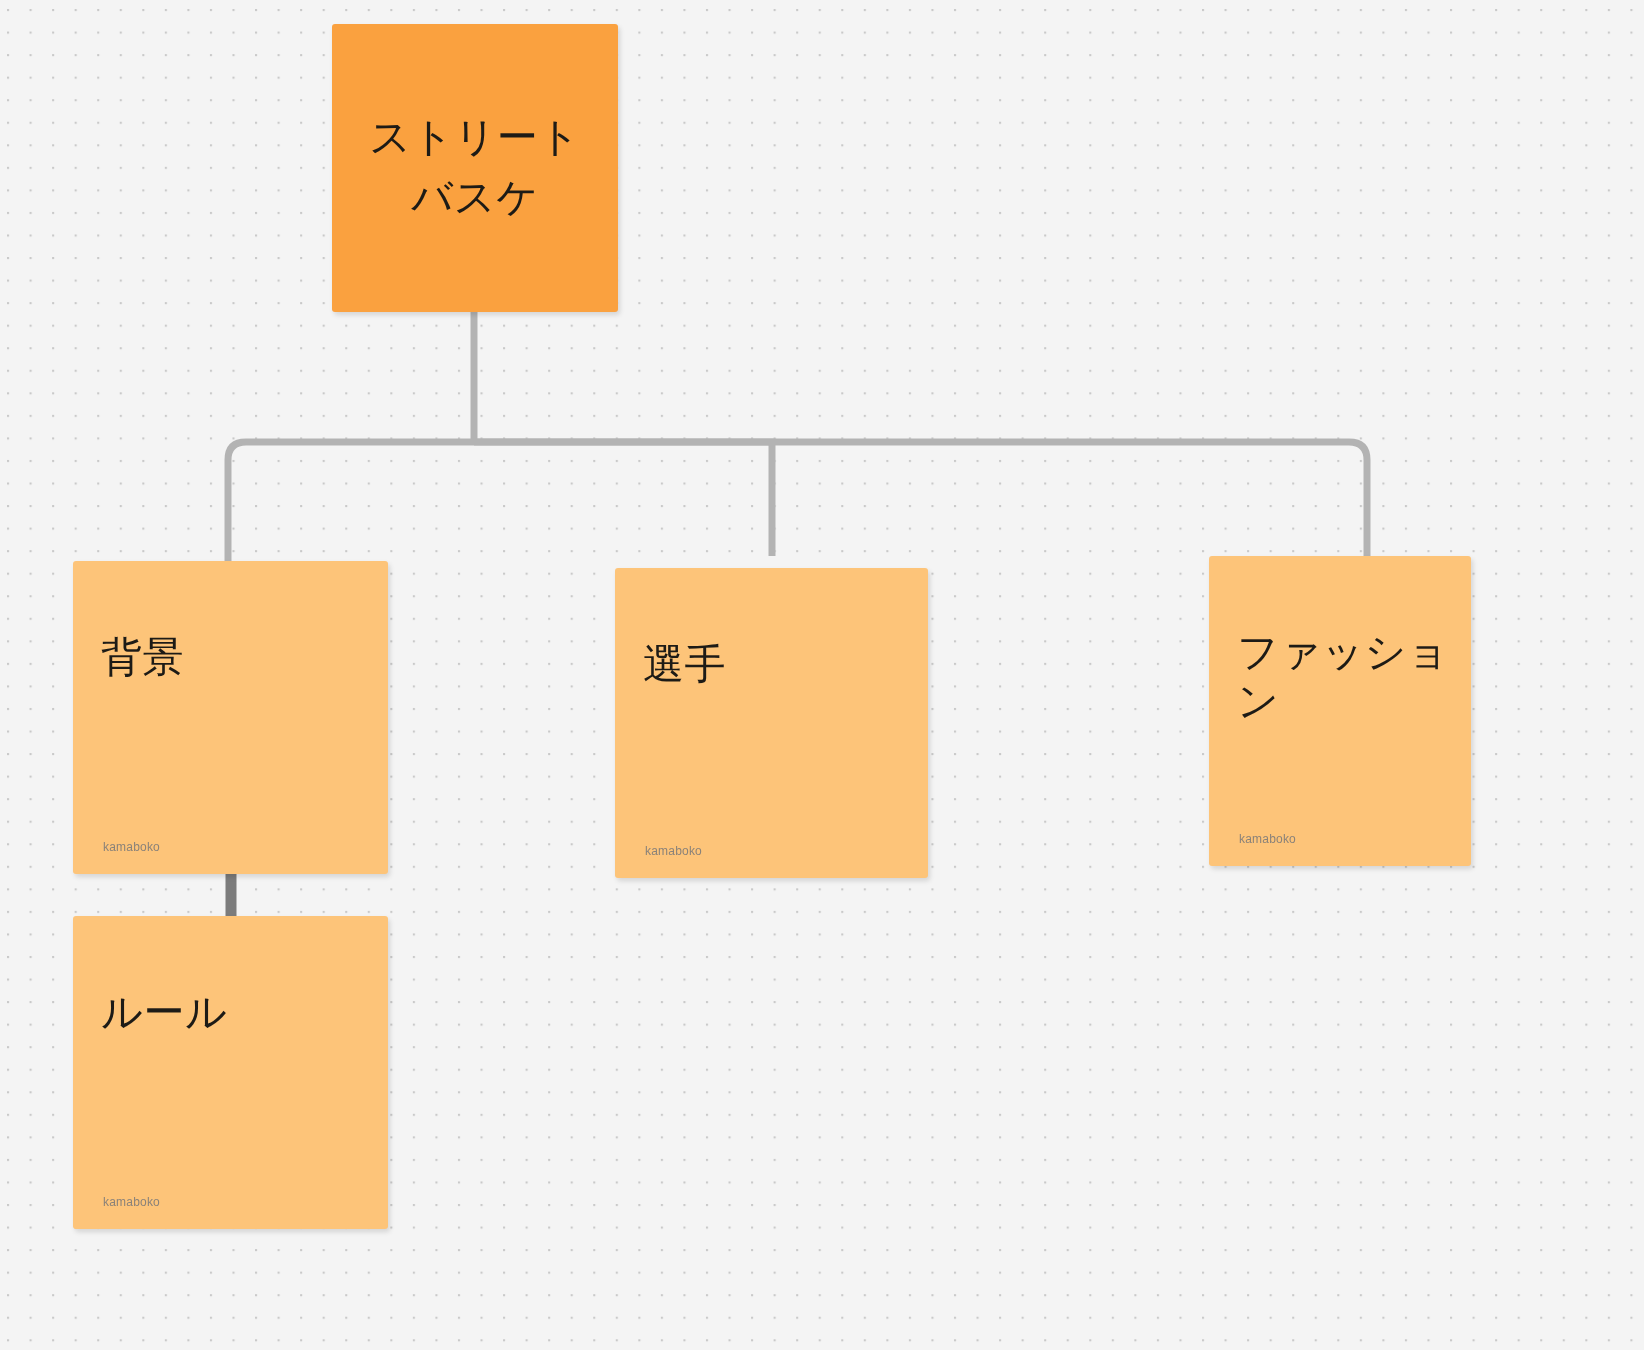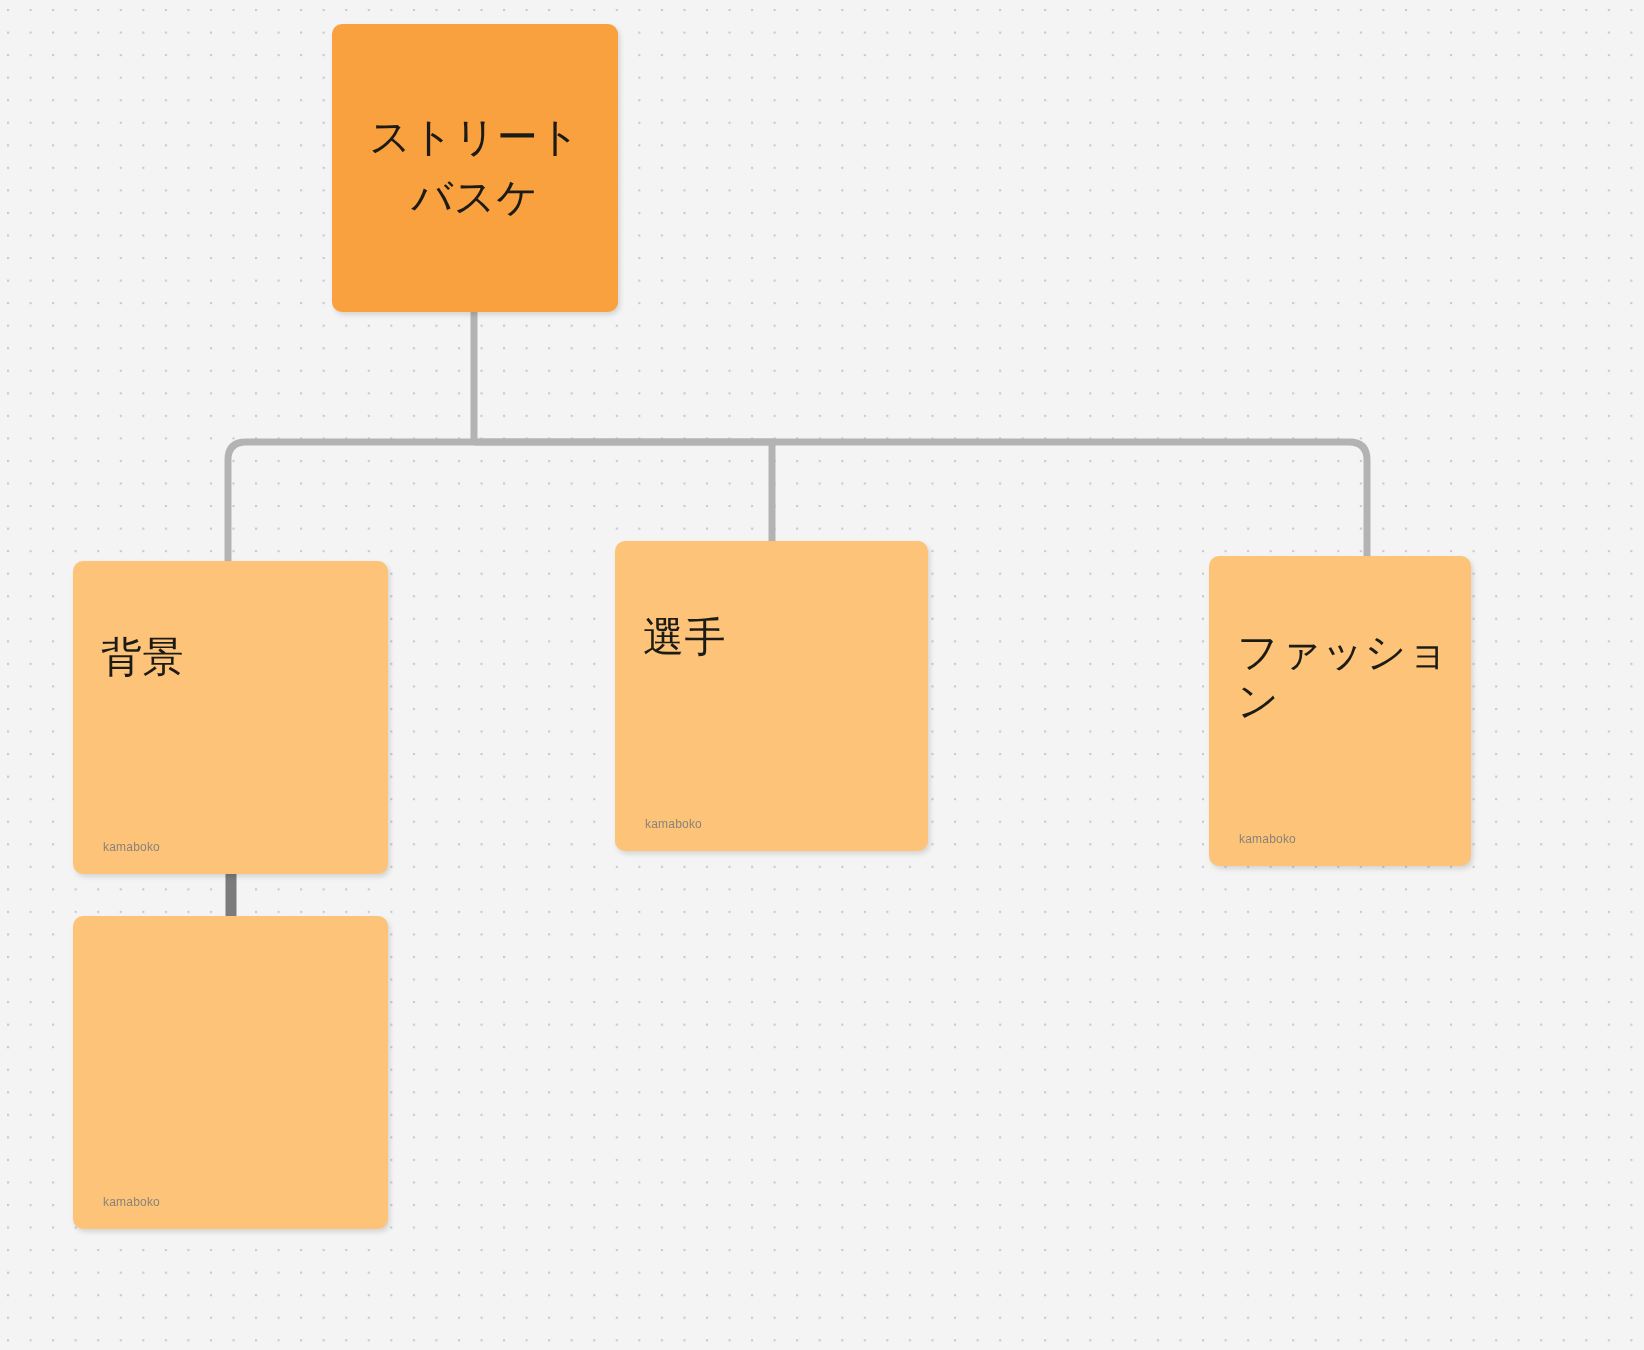--- a/index.html
+++ b/index.html
@@ -31,21 +31,21 @@
     left: 0;
     top: 0;
     width: 1644px;
     height: 1350px;
     pointer-events: none;
   }
 
   .node {
     position: absolute;
     box-sizing: border-box;
-    border-radius: 10px;
+    border-radius: 3px;
     box-shadow: 2px 3px 5px rgba(0,0,0,0.13);
     overflow: hidden;
   }
 
   .node-root {
     background-color: #faa13f;
     display: flex;
     align-items: center;
     justify-content: center;
   }
@@ -104,27 +104,28 @@
   <div class="node node-root" style="left:332px; top:24px; width:286px; height:288px;">
     <div class="root-title">ストリート
 バスケ</div>
   </div>
 
   <div class="node node-child" style="left:73px; top:561px; width:315px; height:313px;">
     <div class="child-title">背景</div>
     <div class="child-author">kamaboko</div>
   </div>
 
-  <div class="node node-child" style="left:615px; top:541px; width:313px; height:310px;">
+  <div class="node node-child" style="left:615px; top:568px; width:313px; height:310px;">
     <div class="child-title">選手</div>
     <div class="child-author">kamaboko</div>
   </div>
 
   <div class="node node-child" style="left:1209px; top:556px; width:262px; height:310px;">
     <div class="child-title">ファッション</div>
     <div class="child-author">kamaboko</div>
   </div>
 
   <div class="node node-child" style="left:73px; top:916px; width:315px; height:313px;">
+    <div class="child-title">ルール</div>
     <div class="child-author">kamaboko</div>
   </div>
 
 </div>
 
 </body></html>

